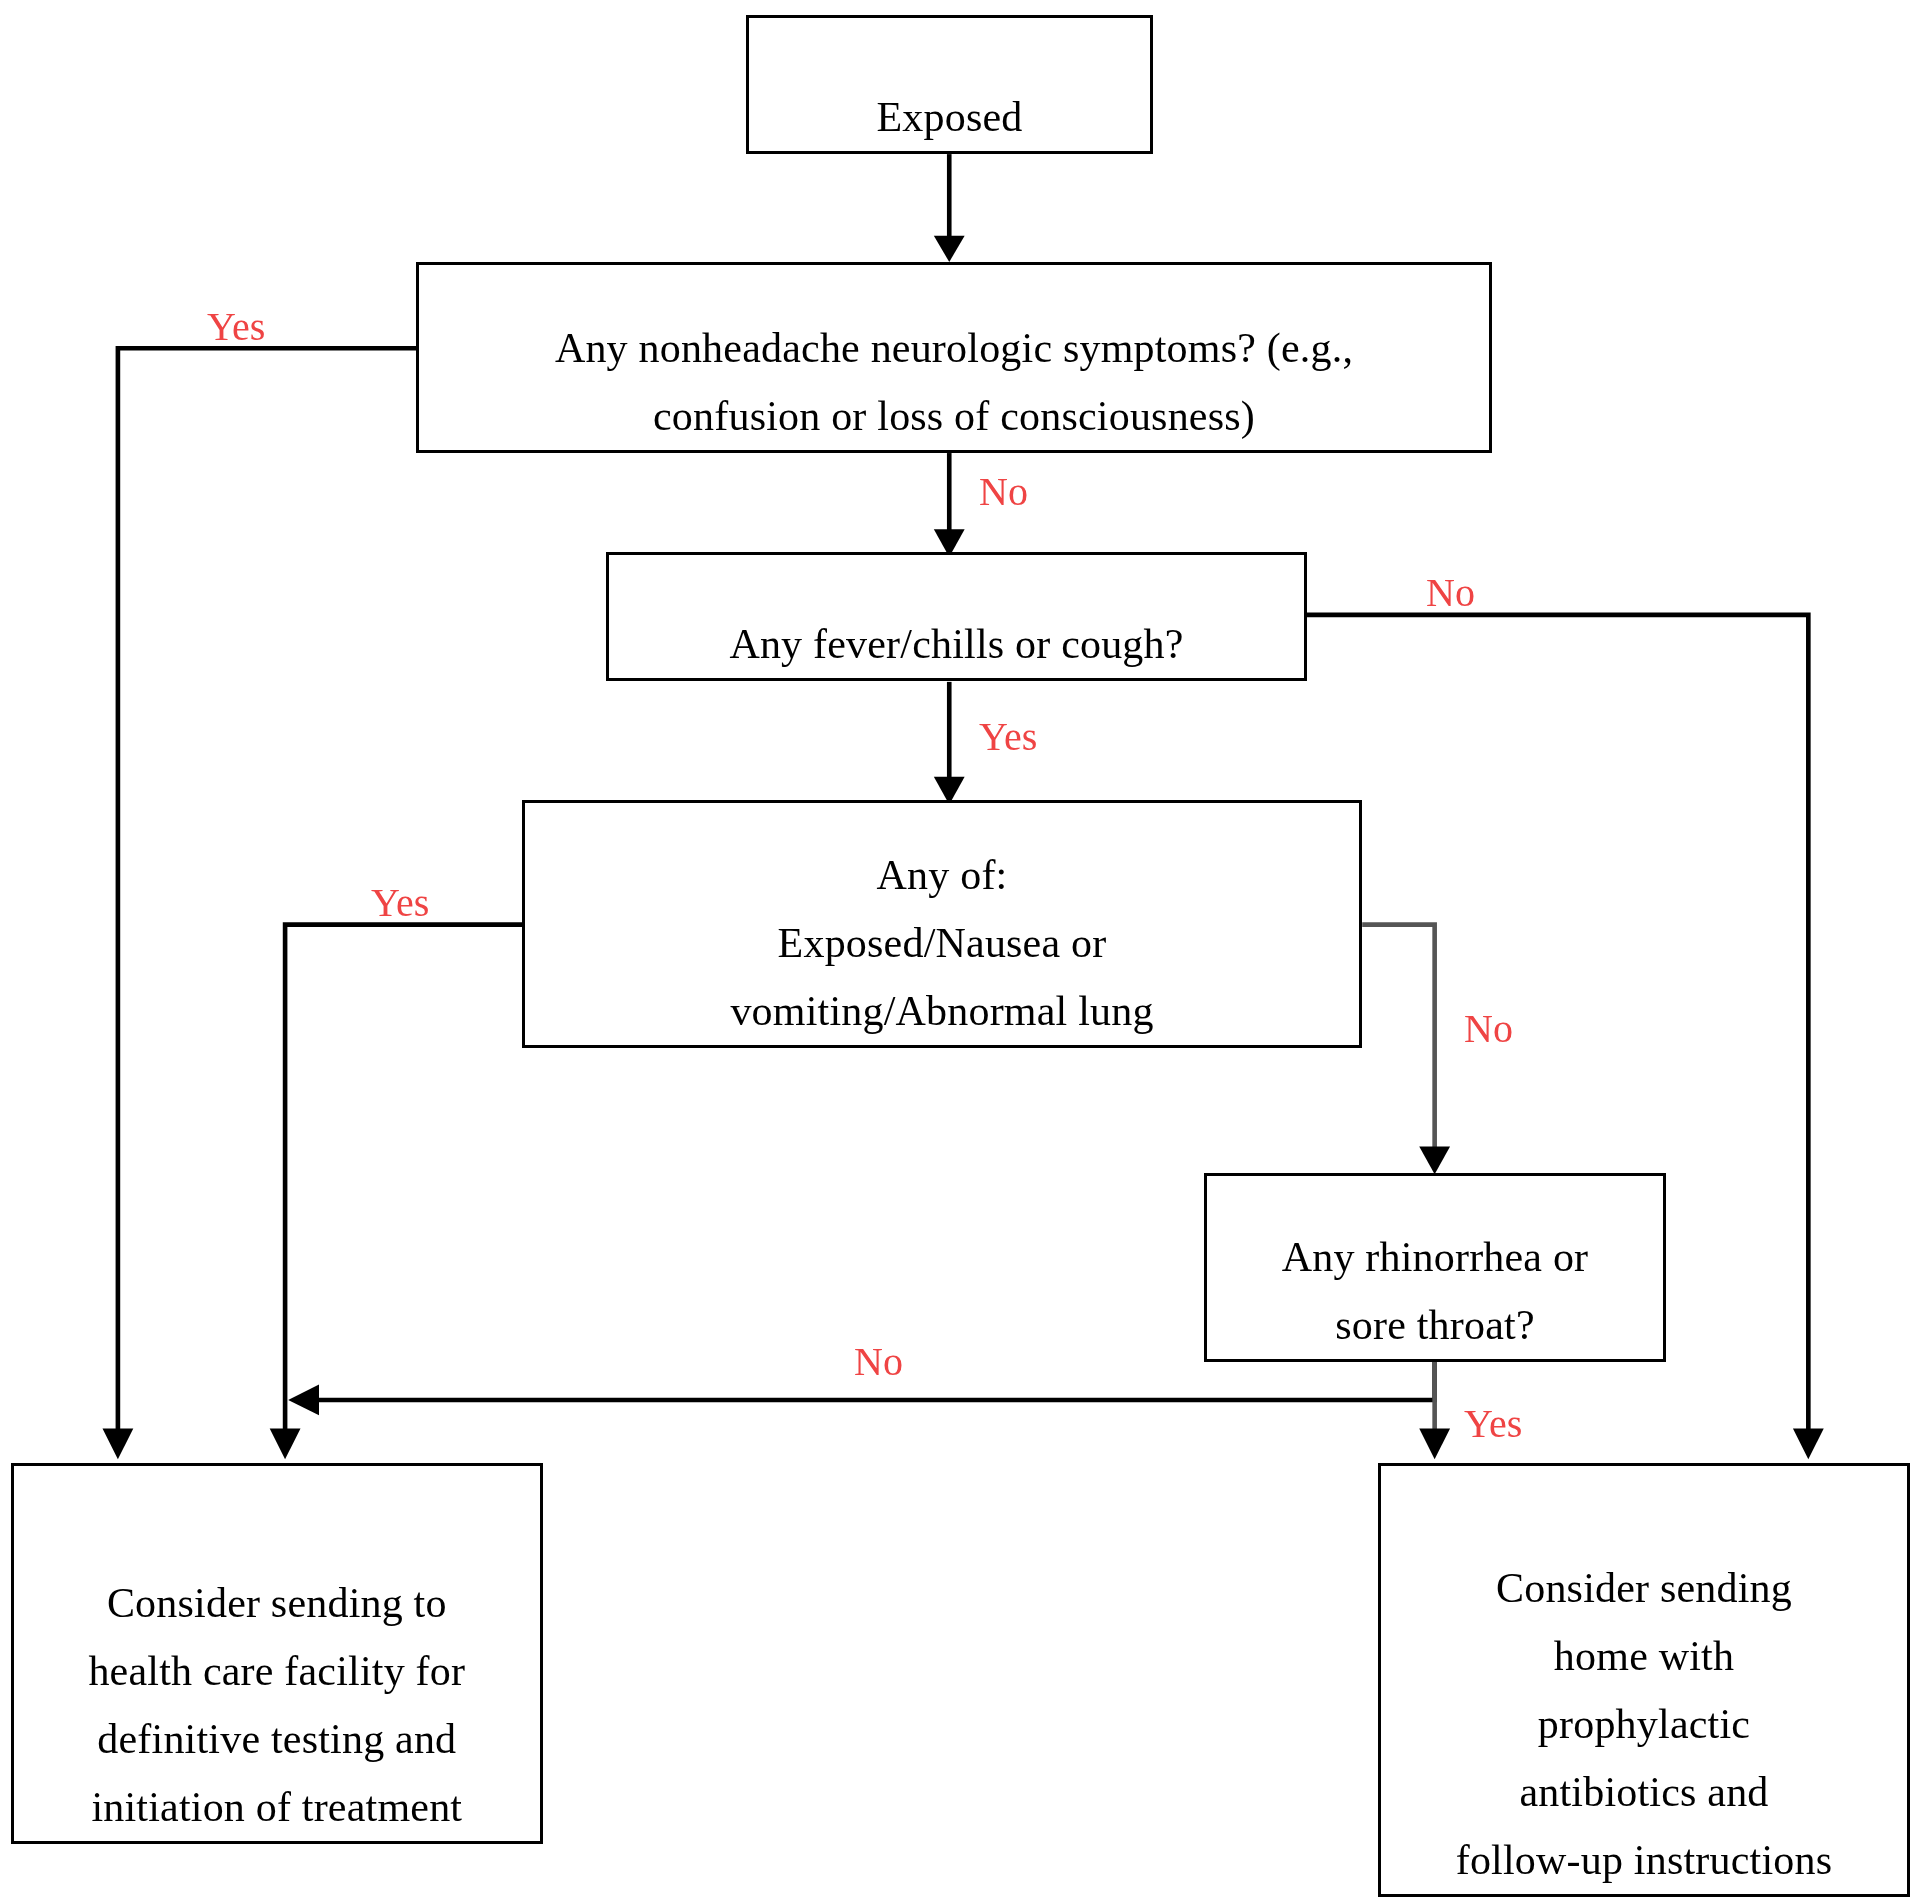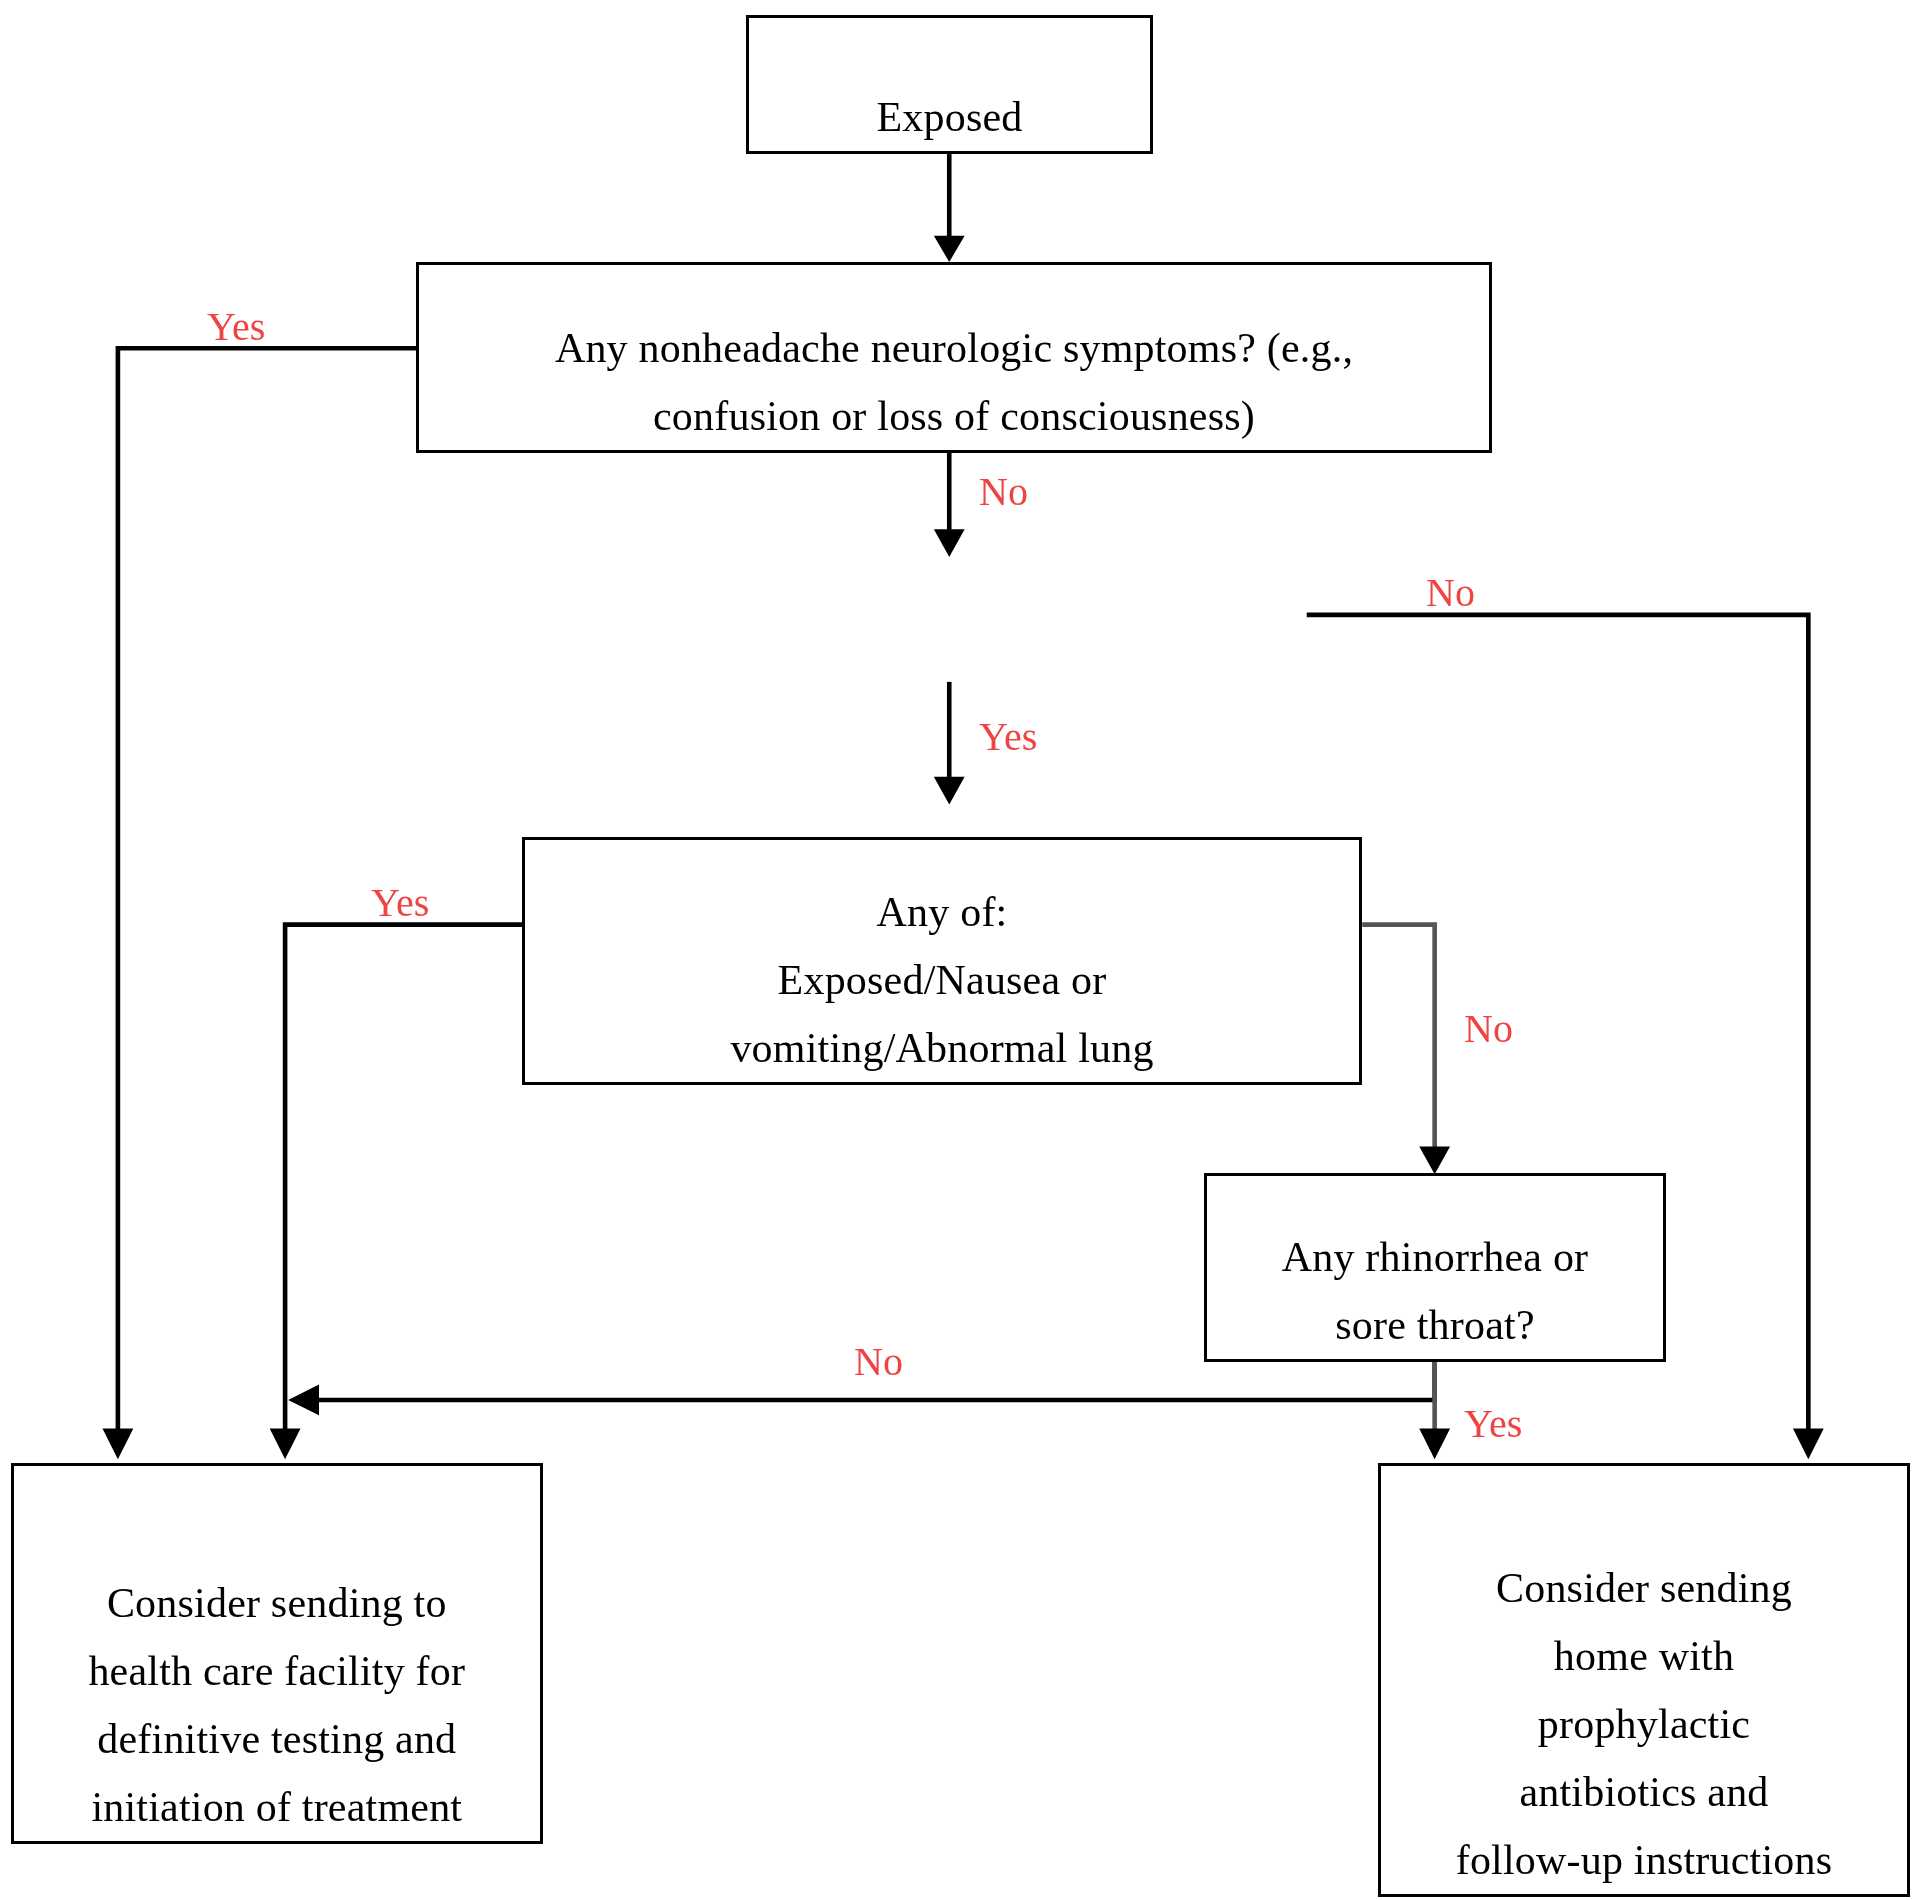--- a/index.html
+++ b/index.html
@@ -49,21 +49,21 @@
     font-family: "Liberation Serif", "DejaVu Serif", serif;
     font-size: 40px;
     line-height: 1;
     white-space: nowrap;
     background: transparent;
   }
   
   #node-exposed      { left: 746px;  top: 15.4px;   width: 407px;  height: 139px; }
   #node-neuro        { left: 416px;  top: 262px;  width: 1076px; height: 191px; }
   #node-fever        { left: 606px;  top: 552px;  width: 701px;  height: 129px; }
-  #node-severe       { left: 522px;  top: 800px; width: 840px; height: 248px; margin-top: 37px; }
+  #node-severe       { left: 522px;  top: 800px; width: 840px; height: 248px; }
   #node-rhinorrhea   { left: 1204px; top: 1173px; width: 462px;  height: 189px; }
   #node-facility     { left: 10.8px;   top: 1463px; width: 532px;  height: 381px; }
   #node-home         { left: 1378px; top: 1463px; width: 532px;  height: 434px; }
 
   
   #label-yes-neuro    { left: 207px;  top: 307px; }
   #label-no-neuro     { left: 979px; top: 472px; }
   #label-no-fever     { left: 1426px; top: 573px; }
   #label-yes-fever    { left: 979px; top: 717px; }
   #label-yes-severe   { left: 371px;  top: 883px; }
@@ -120,20 +120,23 @@
 
   <div class="node" id="node-exposed">
     <span>Exposed</span>
   </div>
 
   <div class="node" id="node-neuro">
     <span>Any nonheadache neurologic symptoms? (e.g.,</span>
     <span>confusion or loss of consciousness)</span>
   </div>
 
+  <div class="node" id="node-fever">
+    <span>Any fever/chills or cough?</span>
+  </div>
 
   <div class="node" id="node-severe">
     <span>Any of:</span>
     <span>Exposed/Nausea or</span>
     <span>vomiting/Abnormal lung</span>
   </div>
 
   <div class="node" id="node-facility">
     <span>Consider sending to</span>
     <span>health care facility for</span>

